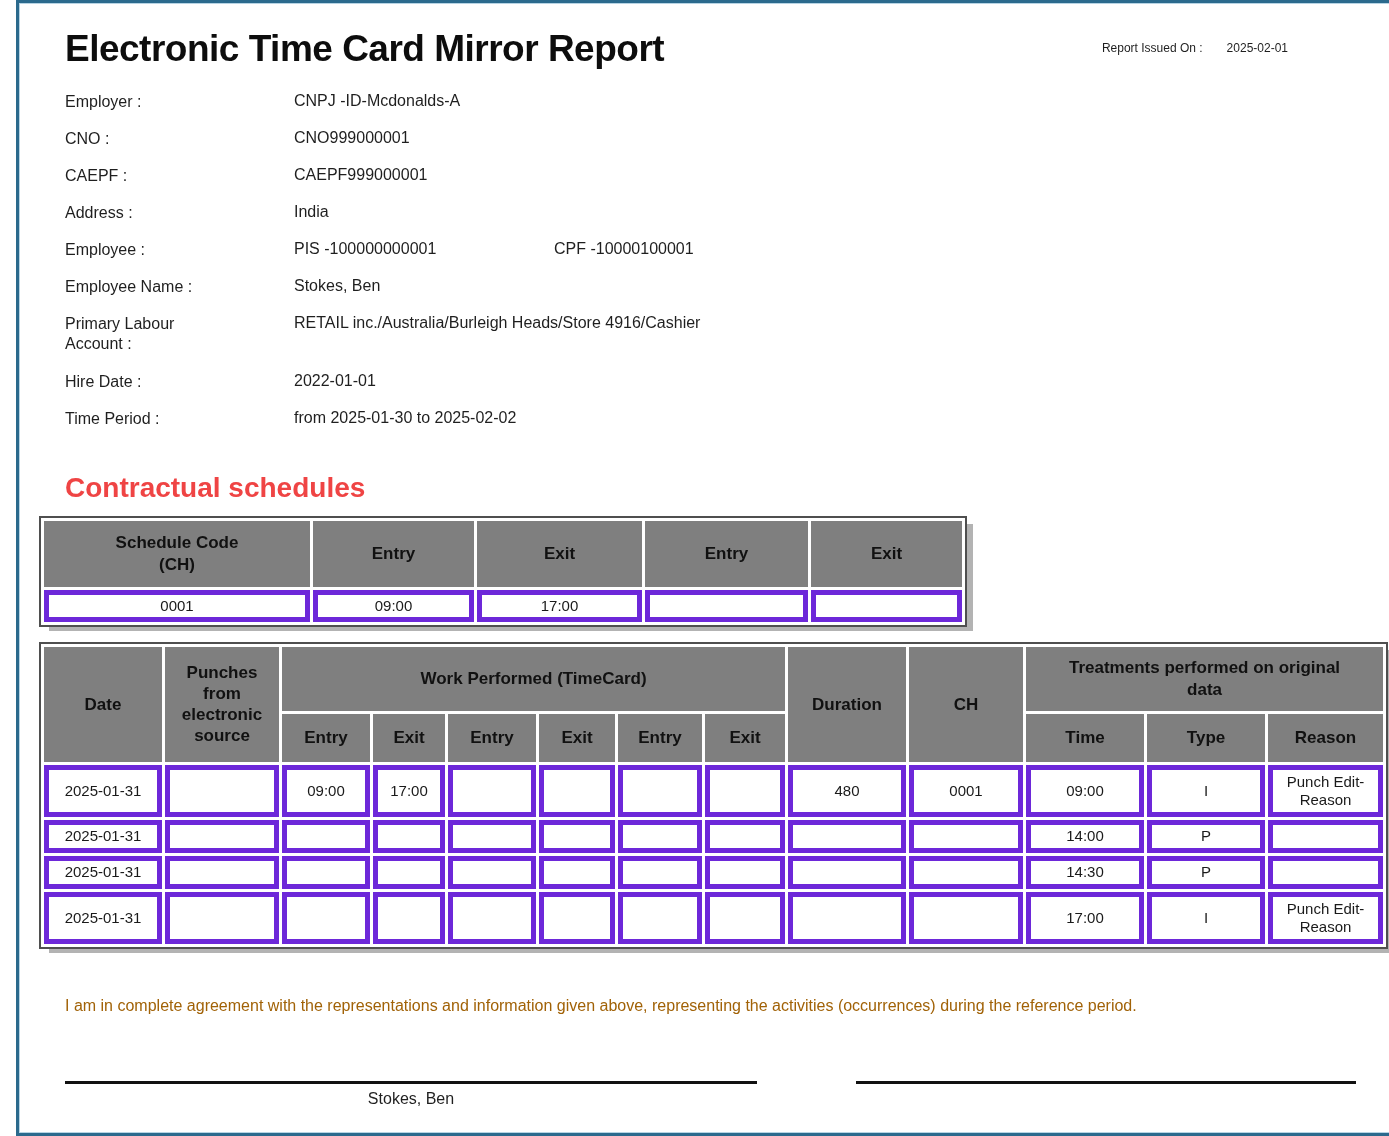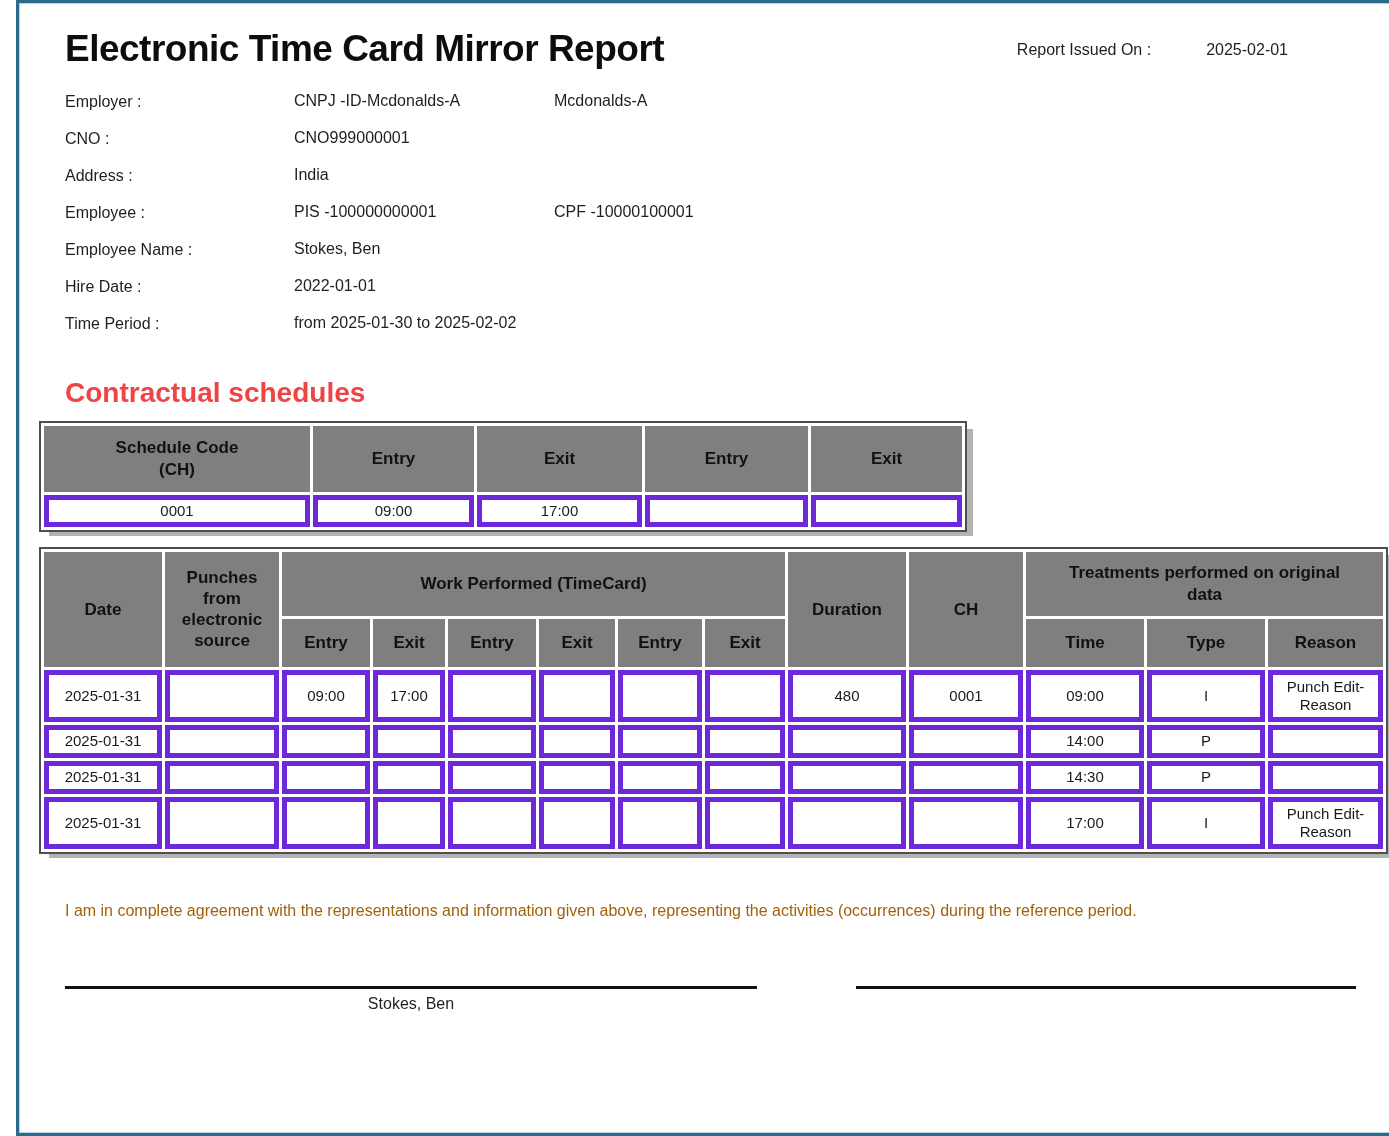--- a/index.html
+++ b/index.html
@@ -27,24 +27,24 @@
   }
   .page-title {
     font-size: 37px;
     font-weight: 800;
     letter-spacing: -0.5px;
     color: #0d0d0d;
     line-height: 1.1;
   }
   .issued-block {
     display: flex;
-    gap: 55px;
+    gap: 24px;
     margin-right: 68px;
     margin-top: 12px;
-    font-size: 16px;
+    font-size: 12px;
     color: #1f1f1f;
     white-space: nowrap;
   }
 
   
   .info-section { margin: 22px 26px 0 26px; }
   .info-row {
     display: flex;
     align-items: flex-start;
     min-height: 37px;
@@ -139,41 +139,49 @@
     <div class="issued-block">
       <span>Report Issued On :</span>
       <span>2025-02-01</span>
     </div>
   </div>
 
   <div class="info-section">
     <div class="info-row">
       <div class="info-label"><span>Employer :</span></div>
       <div class="info-value">CNPJ -ID-Mcdonalds-A</div>
-      <div class="info-value2">Mcdonalds-A</div>
     </div>
     <div class="info-row">
       <div class="info-label"><span>CNO :</span></div>
       <div class="info-value">CNO999000001</div>
+      <div class="info-value2"></div>
+    </div>
+    <div class="info-row">
+      <div class="info-label"><span>CAEPF :</span></div>
+      <div class="info-value">CAEPF999000001</div>
       <div class="info-value2"></div>
     </div>
     <div class="info-row">
       <div class="info-label"><span>Address :</span></div>
       <div class="info-value">India</div>
       <div class="info-value2"></div>
     </div>
     <div class="info-row">
       <div class="info-label"><span>Employee :</span></div>
       <div class="info-value">PIS -100000000001</div>
       <div class="info-value2">CPF -10000100001</div>
     </div>
     <div class="info-row">
       <div class="info-label"><span>Employee Name :</span></div>
       <div class="info-value">Stokes, Ben</div>
       <div class="info-value2"></div>
+    </div>
+    <div class="info-row narrow-label">
+      <div class="info-label"><span>Primary Labour Account  :</span></div>
+      <div class="info-value info-value2" style="flex:1 1 auto;">RETAIL inc./Australia/Burleigh Heads/Store 4916/Cashier</div>
     </div>
     <div class="info-row">
       <div class="info-label"><span>Hire Date  :</span></div>
       <div class="info-value">2022-01-01</div>
       <div class="info-value2"></div>
     </div>
     <div class="info-row">
       <div class="info-label"><span>Time Period :</span></div>
       <div class="info-value">from 2025-01-30 to 2025-02-02</div>
       <div class="info-value2"></div>

